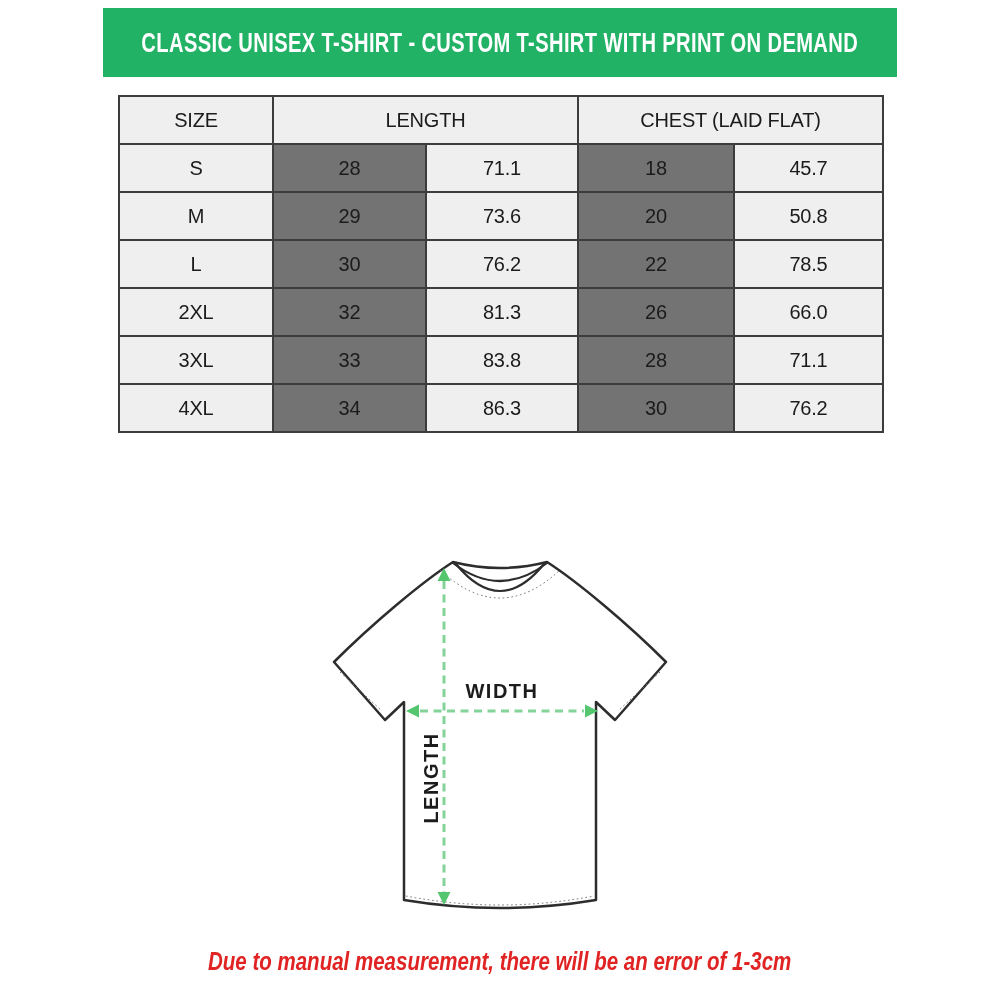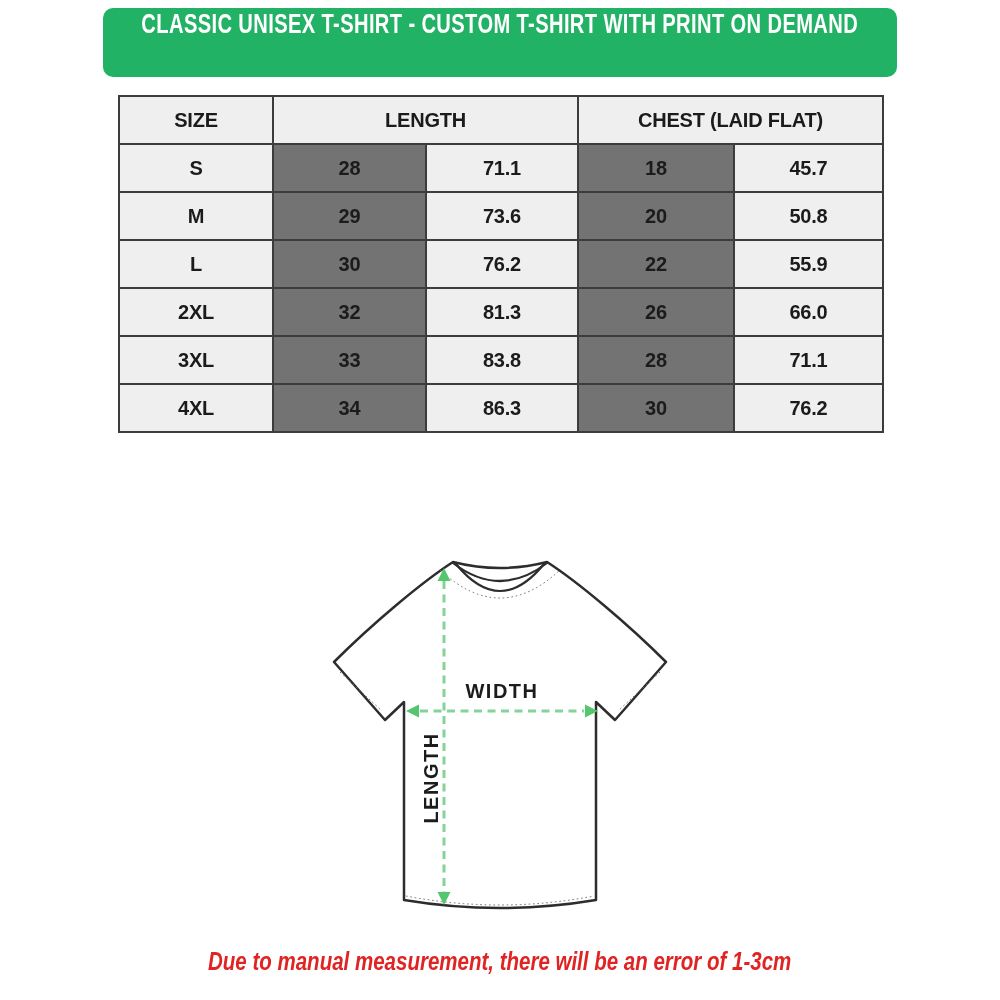--- a/index.html
+++ b/index.html
@@ -3,37 +3,36 @@
 <meta charset="utf-8">
 <style>
   html,body{margin:0;padding:0;background:#ffffff;}
   .page{
     position:relative;width:1000px;height:1000px;background:#ffffff;overflow:hidden;
     font-family:"Liberation Sans",sans-serif;
   }
   
   .banner{
     position:absolute;left:103px;top:8px;width:794px;height:69px;
-    display:flex;justify-content:center;
+    display:flex;align-items:center;justify-content:center;
     background:#22b266;
-    border-radius:10px;
   }
   .banner-text{
     color:#ffffff;font-weight:bold;font-size:28px;white-space:nowrap;
     letter-spacing:0.5px;display:inline-block;transform:scaleX(0.72);
   }
   
   .size-table{
     position:absolute;left:118px;top:95px;
     border-collapse:collapse;table-layout:fixed;width:764px;
   }
   .size-table th,.size-table td{
     border:2px solid #3c3c3c;height:46px;padding:0;
     text-align:center;vertical-align:middle;
-    font-weight:bold;font-size:20px;color:#1b1b1b;letter-spacing:-0.2px;
+    font-weight:normal;font-size:20px;color:#1b1b1b;letter-spacing:-0.2px;
   }
   .size-table th{background:#efefef;}
   .size-table td.g{background:#efefef;}
   .size-table td.w{background:#737373;}
   
   .tshirt-svg{position:absolute;left:322px;top:548px;width:356px;height:384px;}
   .svg-label{
     font-family:"Liberation Sans",sans-serif;font-weight:bold;font-size:20px;
     fill:#1c1c1c;letter-spacing:1.5px;
   }
@@ -84,21 +83,21 @@
         <td class="w">29</td>
         <td class="g">73.6</td>
         <td class="w">20</td>
         <td class="g">50.8</td>
       </tr>
       <tr>
         <td class="g">L</td>
         <td class="w">30</td>
         <td class="g">76.2</td>
         <td class="w">22</td>
-        <td class="g">55.9</td>
+        <td class="g">78.5</td>
       </tr>
       <tr>
         <td class="g">2XL</td>
         <td class="w">32</td>
         <td class="g">81.3</td>
         <td class="w">26</td>
         <td class="g">66.0</td>
       </tr>
       <tr>
         <td class="g">3XL</td>

